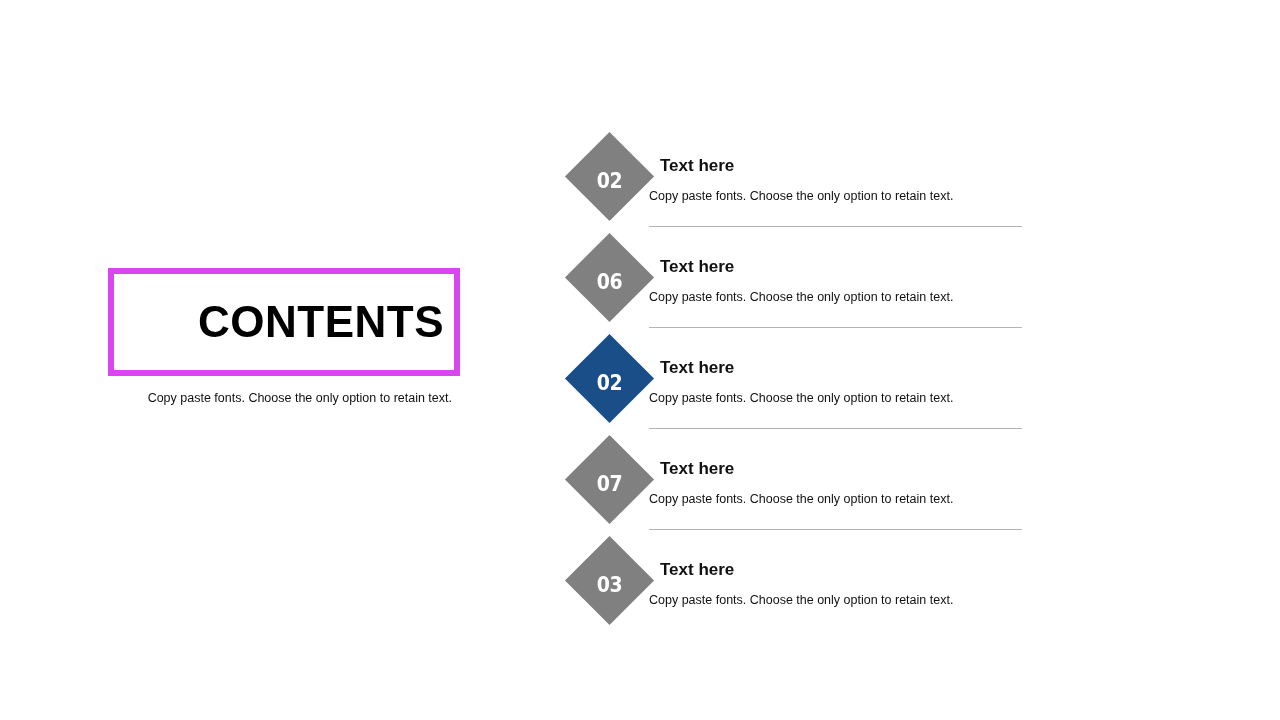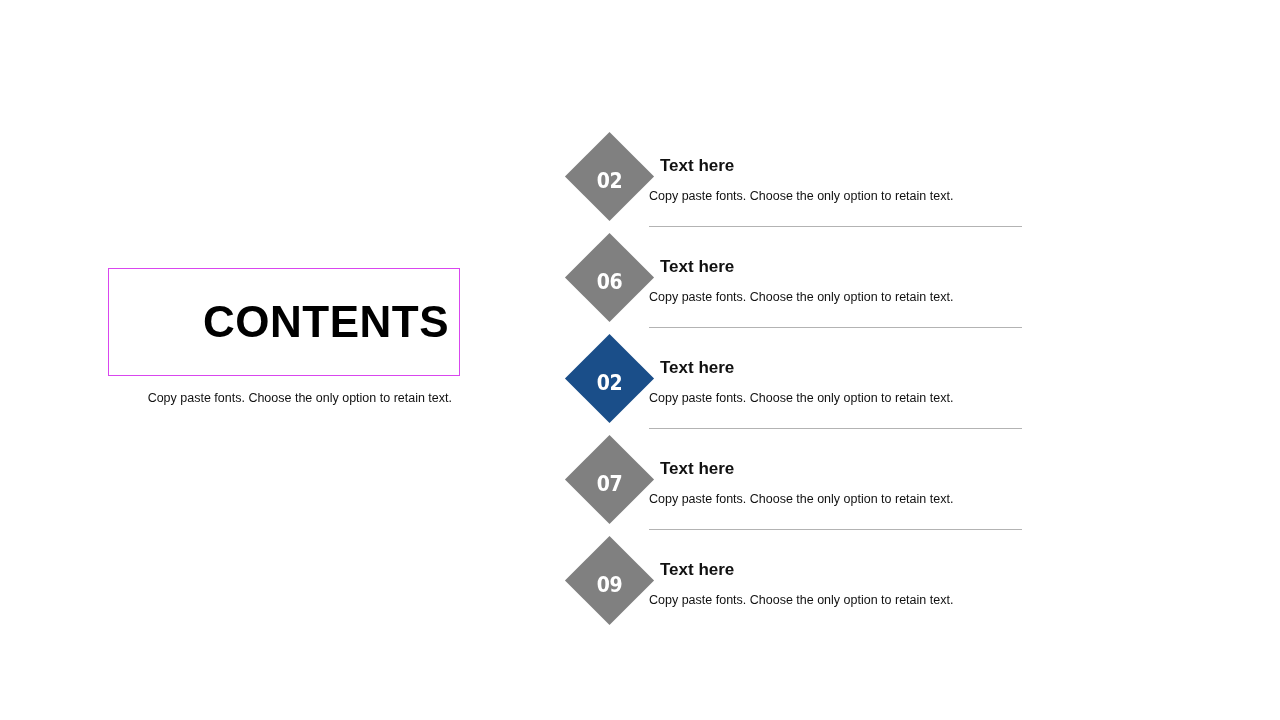--- a/index.html
+++ b/index.html
@@ -20,21 +20,21 @@
   .left-panel {
     position: absolute;
     left: 108px;
     top: 268px;
     width: 352px;
   }
   .title-box {
     box-sizing: border-box;
     width: 352px;
     height: 108px;
-    border: 1px solid #d946ef;
+    border: 6px solid #d946ef;
     display: flex;
     align-items: center;
     justify-content: flex-end;
     padding-right: 10px;
   }
   .title-text {
     font-size: 44px;
     font-weight: bold;
     letter-spacing: 0.5px;
     color: #000000;
@@ -168,19 +168,19 @@
       <div class="diamond"></div>
       <div class="diamond-num">07</div>
       <div class="item-body">
         <div class="item-heading">Text here</div>
         <div class="item-desc">Copy paste fonts. Choose the only option to retain text.</div>
       </div>
       <div class="divider"></div>
     </div>
     <div class="list-item">
       <div class="diamond"></div>
-      <div class="diamond-num">09</div>
+      <div class="diamond-num">03</div>
       <div class="item-body">
         <div class="item-heading">Text here</div>
         <div class="item-desc">Copy paste fonts. Choose the only option to retain text.</div>
       </div>
     </div>
   </div>
 
 </body></html>

